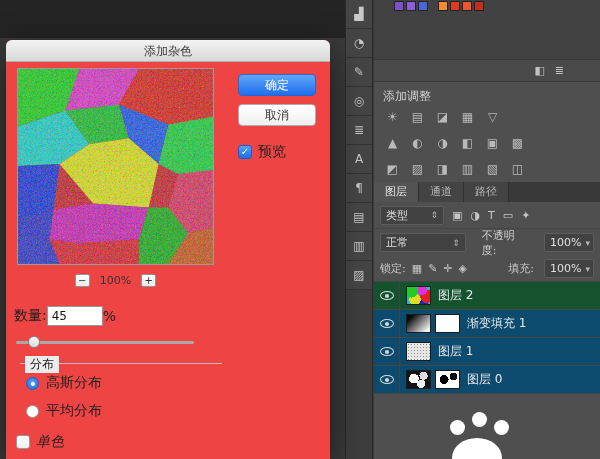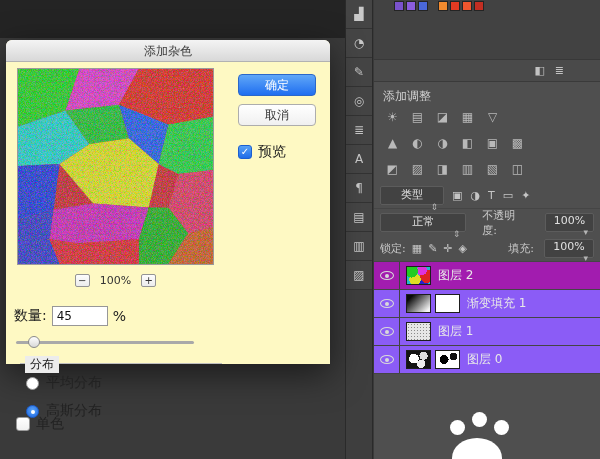--- a/index.html
+++ b/index.html
@@ -1,43 +1,43 @@
 <!DOCTYPE html>
 <html><head>
 <meta charset="utf-8">
 <style>
   * { margin:0; padding:0; box-sizing:border-box; font-family:"DejaVu Sans","Liberation Sans",sans-serif; }
   html,body { width:600px; height:459px; overflow:hidden; background:#303030; }
   .stage { position:relative; width:600px; height:459px; background:#3a3a3a; overflow:hidden; }
   .top-strip { position:absolute; left:0; top:0; width:345px; height:38px; background:#242424; }
 
   
-  .dialog { position:absolute; left:6px; top:40px; width:324px; height:324px; background:#fef9c3;
+  .dialog { position:absolute; left:6px; top:40px; width:324px; height:419px; background:#ef4444;
             border-radius:6px 6px 0 0; box-shadow:0 10px 34px rgba(0,0,0,.55); z-index:5; }
   .dialog-title { height:22px; background:linear-gradient(#f4f4f4,#d8d8d8); border-bottom:1px solid #b2b2b2;
                   border-radius:6px 6px 0 0; text-align:center; font-size:12px; line-height:22px; color:#3a3a3a; }
   .preview-box { position:absolute; left:11px; top:28px; width:197px; height:197px; border:1px solid #9a9a9a; background:#fff; overflow:hidden; }
   .preview-box svg { display:block; width:100%; height:100%; }
   button { border:none; background:none; cursor:pointer; }
   .btn { position:absolute; left:232px; width:78px; height:22px; border-radius:4px; font-size:12px; }
   .btn-ok { top:34px; background:linear-gradient(#60a7f8,#1f6ef0); border:1px solid #2b67c9; color:#fff; }
   .btn-cancel { top:64px; background:linear-gradient(#ffffff,#f0f0f0); border:1px solid #adadad; color:#333; }
   .check-row { position:absolute; display:flex; align-items:center; gap:6px; }
   .preview-check { left:232px; top:103px; }
-  .mono-check { left:10px; top:375px; }
+  .mono-check { left:10px; top:393px;font-style:italic; }
   .checkbox { width:14px; height:14px; border-radius:3px; border:1px solid #9a9a9a;
               background:linear-gradient(#fff,#f1f1f1); display:flex; align-items:center; justify-content:center; }
   .checkbox.checked { background:linear-gradient(#57a1f6,#1e6ce8); border-color:#1b5fd0; }
   .checkmark { color:#fff; font-size:10px; line-height:1; }
   .dlabel { font-size:14px; color:#222; }
   .zoom-row { position:absolute; left:11px; top:234px; width:197px; display:flex; align-items:center; justify-content:center; gap:10px; }
   .zoom-btn { width:15px; height:13px; border:1px solid #949494; border-radius:2px; background:linear-gradient(#fdfdfd,#ececec);
               font-size:10px; line-height:10px; color:#333; }
   .zoom-val { font-size:11px; color:#333; }
-  .amount-row { position:absolute; left:8px; top:266px; display:flex; align-items:center; gap:5px; }
+  .amount-row { position:absolute; left:8px; top:266px; display:flex; align-items:center; }
   .amount-input { width:56px; height:20px; border:1px solid #979797; background:#fff; font-size:12px; color:#111; padding-left:4px; }
   .slider { position:absolute; left:10px; top:296px; width:178px; height:12px; }
   .slider-track { position:absolute; left:0; right:0; top:5px; height:3px; background:#a9a9a9; border-radius:2px; }
   .slider-thumb { position:absolute; left:12px; top:0; width:12px; height:12px; border-radius:50%;
                   background:linear-gradient(#fefefe,#d8d8d8); border:1px solid #8a8a8a; }
   .group { position:absolute; left:14px; top:323px; width:202px; border-top:1px solid #bdbdbd; }
   .group-label { position:absolute; top:-8px; left:5px; background:#ececec; padding:0 5px; font-size:12px; color:#222; }
   .radio-row { display:flex; align-items:center; gap:7px; margin:10px 0 0 6px; }
   .radio { width:13px; height:13px; border-radius:50%; border:1px solid #9a9a9a; background:#fff; position:relative; }
   .radio.checked { background:radial-gradient(circle at 50% 40%,#5da6f8,#1a64e0); border-color:#1b5fd0; }
@@ -63,32 +63,32 @@
   .tab.active { background:#535353; color:#e8e8e8; }
   .add-adjust { height:22px; font-size:12px; color:#d0d0d0; padding:6px 0 0 9px; }
   .adj-row { height:26px; display:flex; align-items:center; gap:4px; padding-left:8px; }
   .adj-icon { width:21px; height:19px; display:flex; align-items:center; justify-content:center;
               font-size:12px; color:#b9b9b9; }
   .filter-row, .blend-row, .lock-row { display:flex; align-items:center; padding:0 6px; background:#4f4f4f; }
   .filter-row { height:27px; gap:8px; border-bottom:1px solid #454545; }
   .blend-row { height:27px; gap:16px; }
   .lock-row { height:26px; gap:6px; border-bottom:1px solid #454545; }
   .select { background:#424242; border:1px solid #5c5c5c; border-radius:2px; height:19px;
-            display:flex; align-items:center; font-size:11px; color:#e0e0e0; padding:0 5px;flex-direction:column; }
+            display:flex; align-items:center; font-size:11px; color:#e0e0e0; padding:0 5px; }
   .select .updown { margin-left:auto; font-size:9px; color:#b5b5b5; padding-left:4px; }
   .select.filter { width:64px; }
   .select.blend { width:88px; }
   .select.small { width:50px; margin-left:auto; }
   .lock-row .select.small { margin-left:4px; }
   .p-icon { font-size:11px; color:#c5c5c5; }
   .plabel { font-size:11px; color:#cbcbcb; }
   .fill-label { margin-left:auto; }
   .layer-list { }
-  .layer-row { height:28px; display:flex; align-items:center; background:#8b5cf6; border-bottom:1px solid #454545; }
-  .layer-row.selected { background:#a21caf; }
+  .layer-row { height:28px; display:flex; align-items:center; background:#0c4a6e; border-bottom:1px solid #454545; }
+  .layer-row.selected { background:#14532d; }
   .eye-cell { width:26px; height:100%; display:flex; align-items:center; justify-content:center; border-right:1px solid #424242; }
   .eye { width:14px; height:9px; border:1px solid #d9d9d9; border-radius:50%; position:relative; }
   .eye::after { content:""; position:absolute; left:4px; top:1.5px; width:4px; height:4px; border-radius:50%; background:#d9d9d9; }
   .thumb { width:25px; height:19px; border:1px solid #1d1d1d; margin-left:6px; flex:none; }
   .thumb.mask { margin-left:4px; }
   .thumb-noise { background:
       radial-gradient(circle at 20% 25%, #2c2 0 28%, transparent 28%),
       radial-gradient(circle at 65% 18%, #d3d 0 25%, transparent 25%),
       radial-gradient(circle at 86% 55%, #d22 0 30%, transparent 30%),
       radial-gradient(circle at 35% 72%, #dd2 0 30%, transparent 30%),
@@ -174,26 +174,26 @@
     </div>
 
     <div class="slider">
       <div class="slider-track"></div>
       <div class="slider-thumb"></div>
     </div>
 
     <div class="group">
       <span class="group-label">分布</span>
       <div class="radio-row">
+        <span class="radio checked"></span>
+        <span class="dlabel">高斯分布</span>
+      </div>
+      <div class="radio-row">
         <span class="radio"></span>
         <span class="dlabel">平均分布</span>
-      </div>
-      <div class="radio-row">
-        <span class="radio checked"></span>
-        <span class="dlabel">高斯分布</span>
       </div>
     </div>
 
     <div class="check-row mono-check">
       <span class="checkbox"></span>
       <span class="dlabel">单色</span>
     </div>
   </div>
 
   <div class="toolstrip">
@@ -248,20 +248,25 @@
     </div>
     <div class="adj-row">
       <span class="adj-icon">◩</span>
       <span class="adj-icon">▨</span>
       <span class="adj-icon">◨</span>
       <span class="adj-icon">▥</span>
       <span class="adj-icon">▧</span>
       <span class="adj-icon">◫</span>
     </div>
 
+    <div class="tabbar">
+      <span class="tab active">图层</span>
+      <span class="tab">通道</span>
+      <span class="tab">路径</span>
+    </div>
 
     <div class="filter-row">
       <div class="select filter">
         <span>类型</span>
         <span class="updown">⇕</span>
       </div>
       <span class="p-icon">▣</span>
       <span class="p-icon">◑</span>
       <span class="p-icon">T</span>
       <span class="p-icon">▭</span>

